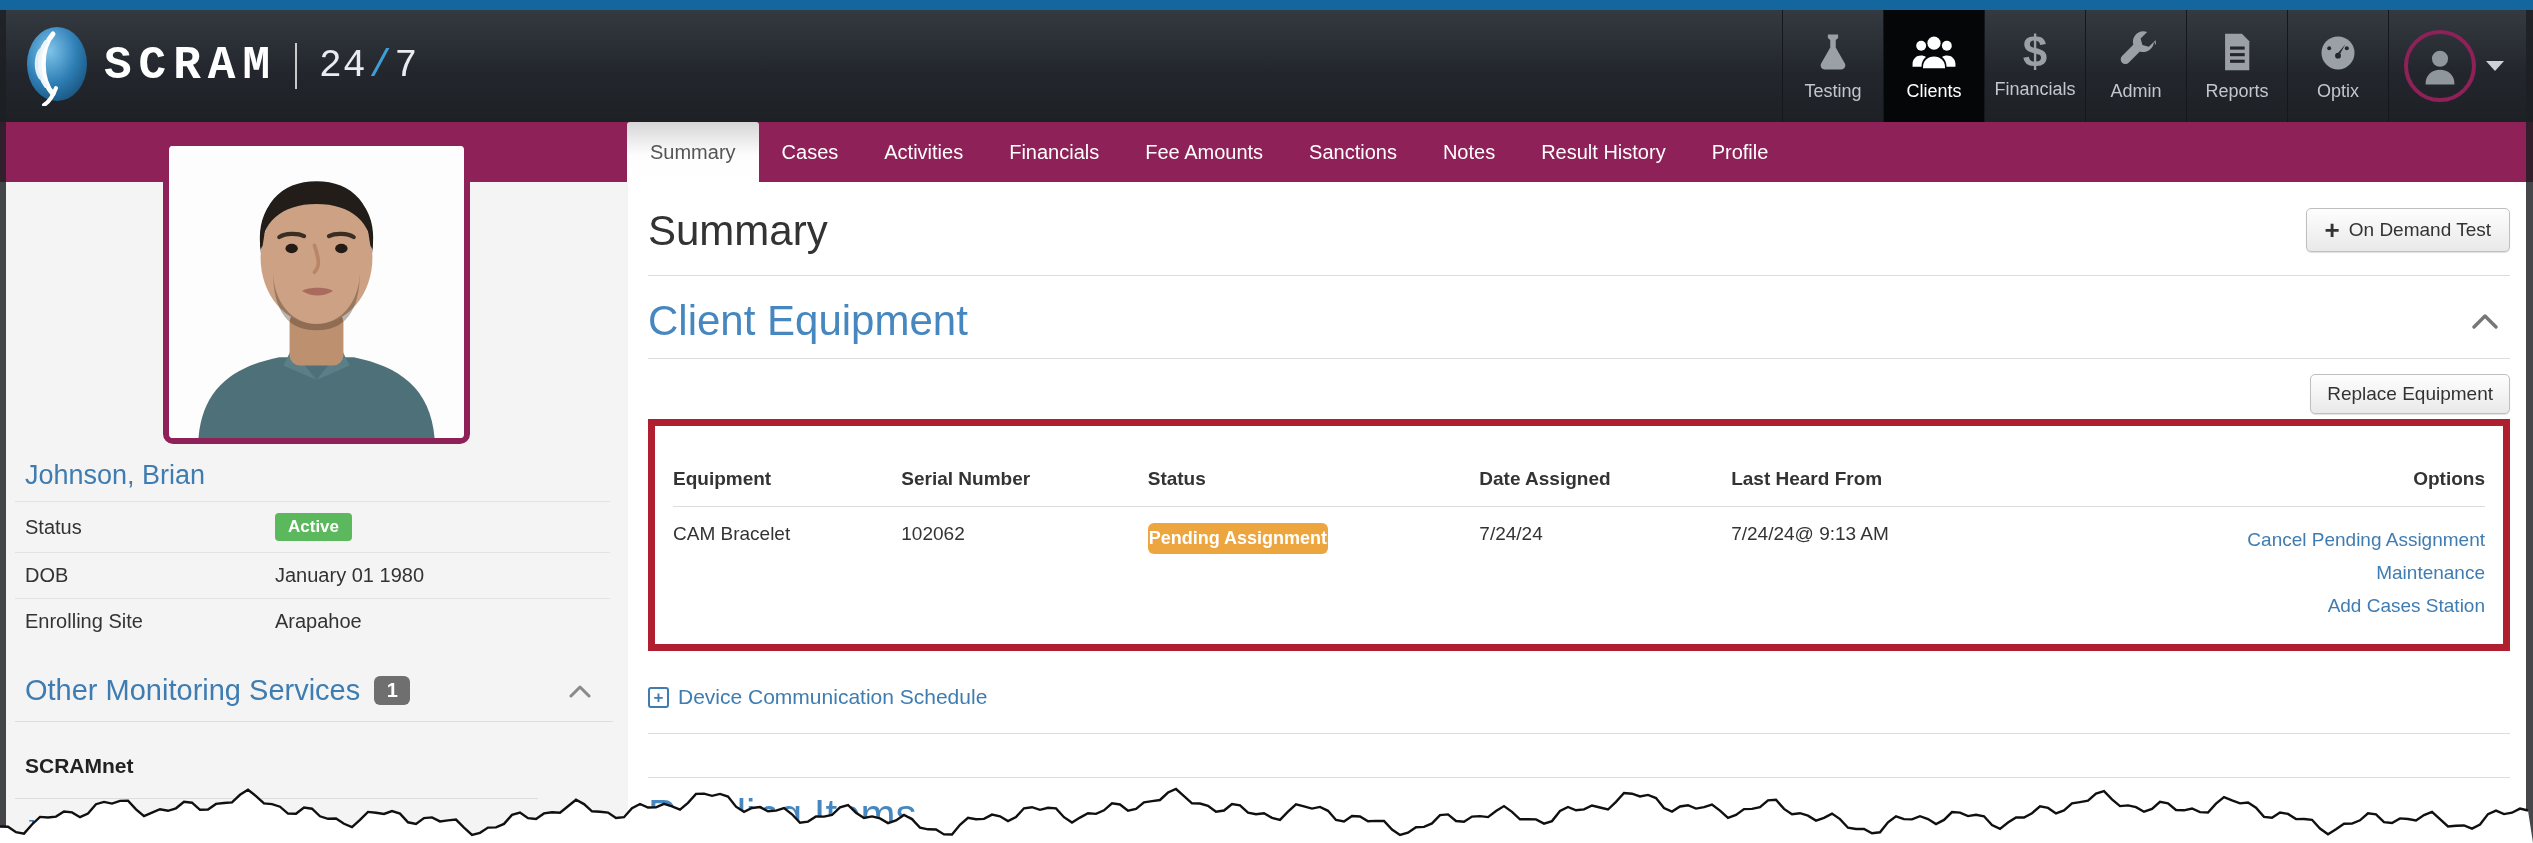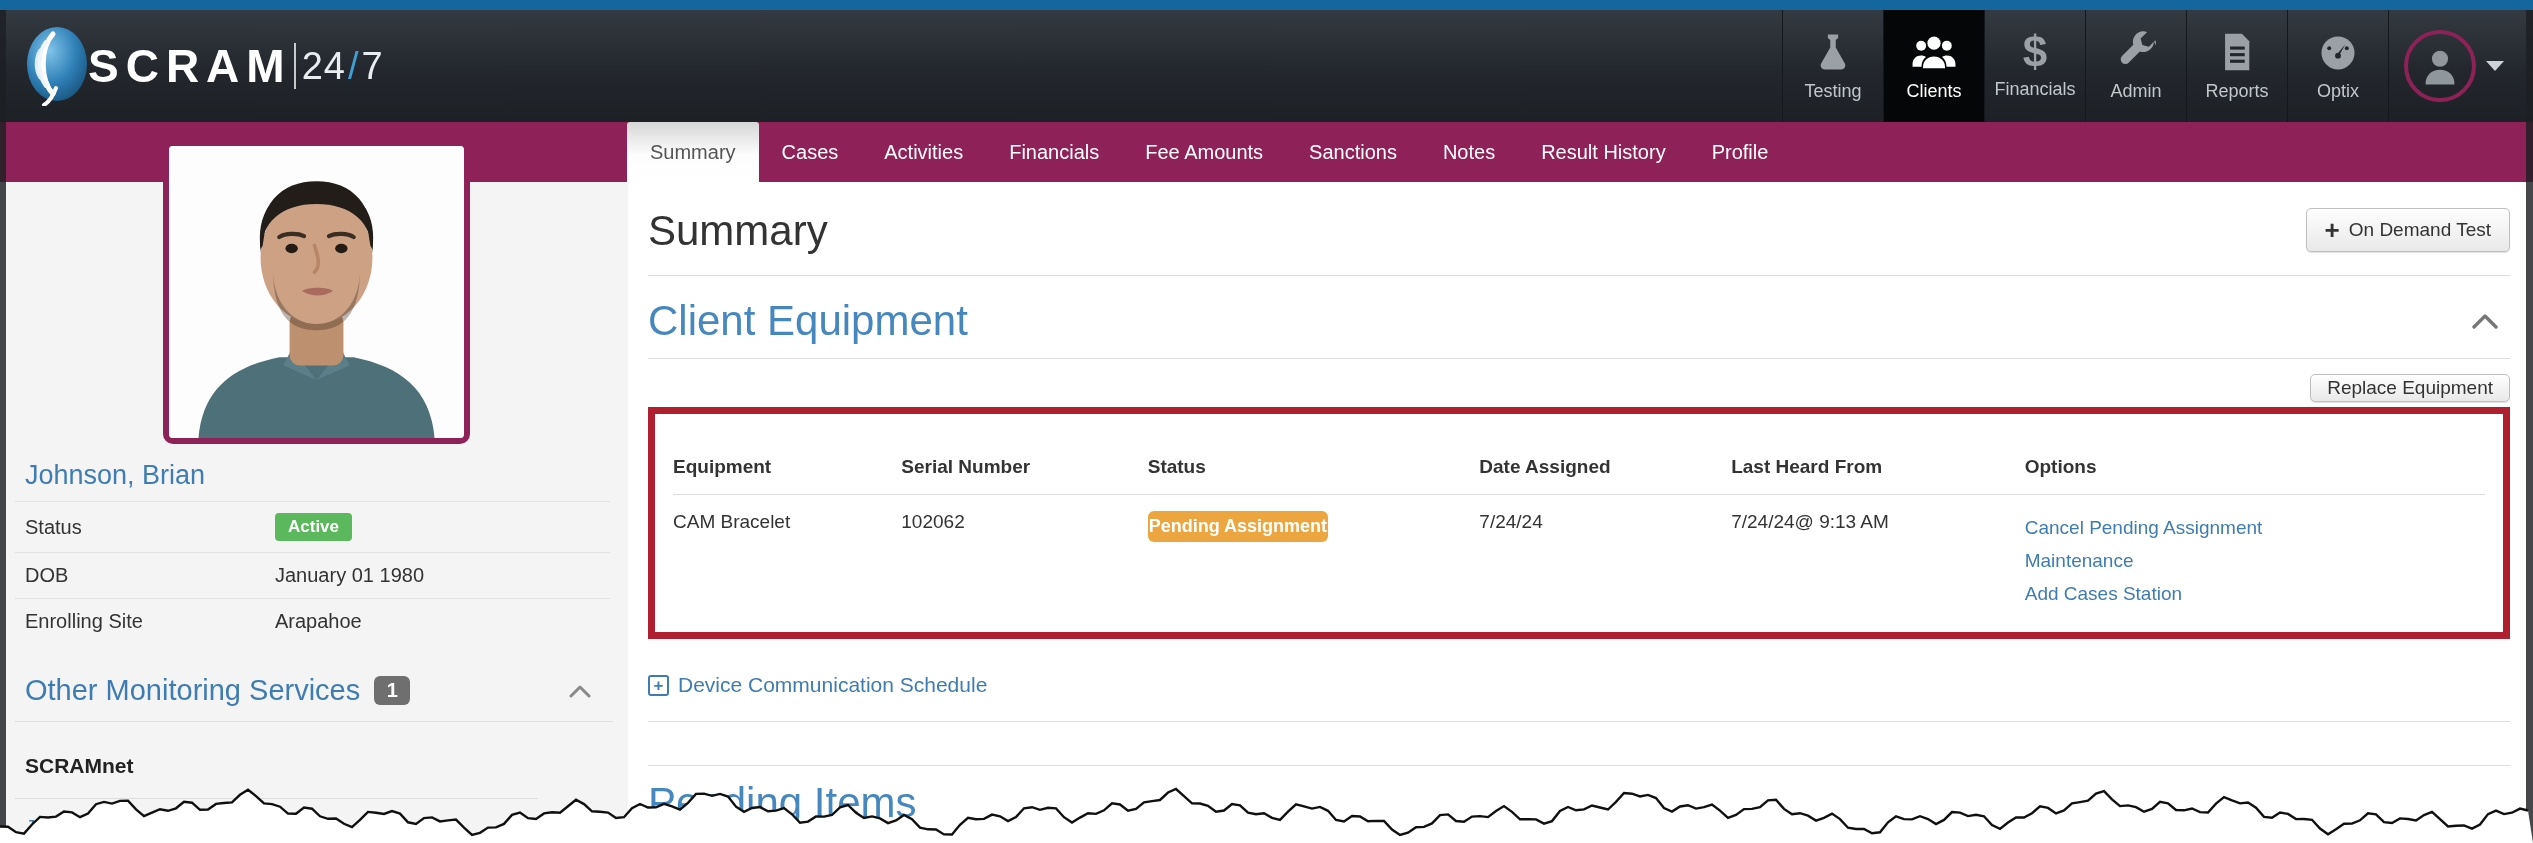--- a/index.html
+++ b/index.html
@@ -3,21 +3,21 @@
 <meta charset="utf-8">
 <style>
   html,body{margin:0;padding:0;background:#fff;}
   .page{position:relative;width:2533px;height:843px;overflow:hidden;background:#fff;
         font-family:"Liberation Sans","DejaVu Sans",sans-serif;color:#333;}
 
   
   .top-strip{height:10px;background:#14669f;}
   .navbar{height:112px;background:linear-gradient(180deg,#343a41 0%,#23272d 55%,#1d2126 100%);
           display:flex;align-items:stretch;justify-content:space-between;}
-  .logo{display:flex;align-items:center;margin-left:26px;}
+  .logo{display:flex;align-items:center;margin-left:26px;gap:16px;font-family:Liberation Mono, monospace;}
   .logo-text{color:#fff;font-size:46px;font-weight:bold;letter-spacing:7px;line-height:1;}
   .logo-sep{width:2px;height:46px;background:rgba(255,255,255,.75);margin:0 6px 0 2px;}
   .logo-247{font-size:38px;color:#e9edf0;letter-spacing:1px;line-height:1;}
   .logo-247 .slash{color:#3f9fd4;padding:0 2px;}
 
   .top-nav{display:flex;align-items:stretch;margin-right:14px;}
   .nav-item{width:100px;display:flex;flex-direction:column;align-items:center;justify-content:center;
             gap:7px;border-left:1px solid #14171b;cursor:pointer;color:#9aa0a6;}
   .nav-item .nav-label{font-size:18px;color:#c2c7cc;text-align:center;}
   .nav-item.active{background:#050607;color:#fff;}
@@ -67,26 +67,26 @@
   .btn{display:inline-flex;align-items:center;gap:9px;background:linear-gradient(180deg,#fefefe,#e9e9e9);
        border:1px solid #bfbfbf;border-radius:5px;color:#333;font-size:19px;padding:10px 18px;
        box-shadow:0 1px 1px rgba(0,0,0,.12);cursor:pointer;font-family:inherit;}
   .btn .plus{font-size:26px;font-weight:bold;line-height:18px;}
   .hr-main{border:0;border-top:1px solid #ddd;margin:0;}
   .hr1{margin-top:21px;} .hr2{margin-top:14px;} .hr3{margin-top:24px;} .hr4{margin-top:43px;}
   .section-head{display:flex;justify-content:space-between;align-items:center;margin-top:22px;}
   h2.section-title{margin:0;font-size:42px;font-weight:400;color:#4687bf;line-height:1.1;}
   .chev{margin-right:12px;cursor:pointer;}
   .btn-row{display:flex;justify-content:flex-end;margin-top:15px;}
-  .btn.small{padding:2px 16px;}
+  .btn.small{padding:8px 16px;}
 
   .annotation{margin-top:5px;border:7px solid #b01f2f;background:#fff;padding:42px 18px 22px 18px;}
   .t-head{display:flex;font-weight:bold;font-size:19px;color:#333;padding-bottom:16px;border-bottom:1px solid #ddd;}
   .t-row{display:flex;font-size:19px;padding-top:16px;align-items:flex-start;}
-  .c0{width:12.6%;} .c1{width:13.6%;} .c2{width:18.3%;} .c3{width:13.9%;} .c4{width:16.2%;} .c5{flex:1;}
+  .c0{width:12.6%;} .c1{width:13.6%;} .c2{width:18.3%;} .c3{width:13.9%;} .c4{width:16.2%;} .c5{flex:1;text-align:right;}
   .badge-pending{display:inline-block;background:#eda63f;color:#fff;font-weight:bold;font-size:18px;
                  padding:5px 1px;border-radius:6px;}
   .opt-link{display:block;color:#3e7cb1;line-height:33px;cursor:pointer;text-decoration:none;}
 
   .device-link{display:flex;align-items:center;gap:9px;margin-top:34px;color:#3e7cb1;font-size:21px;cursor:pointer;}
   .plus-square{box-sizing:border-box;width:21px;height:21px;border:2px solid #3e7cb1;border-radius:3px;
                display:flex;align-items:center;justify-content:center;font-size:17px;font-weight:bold;line-height:1;}
   h2.pending-title{margin:14px 0 0 0;font-size:42px;font-weight:400;color:#4687bf;line-height:1.1;}
 
   

